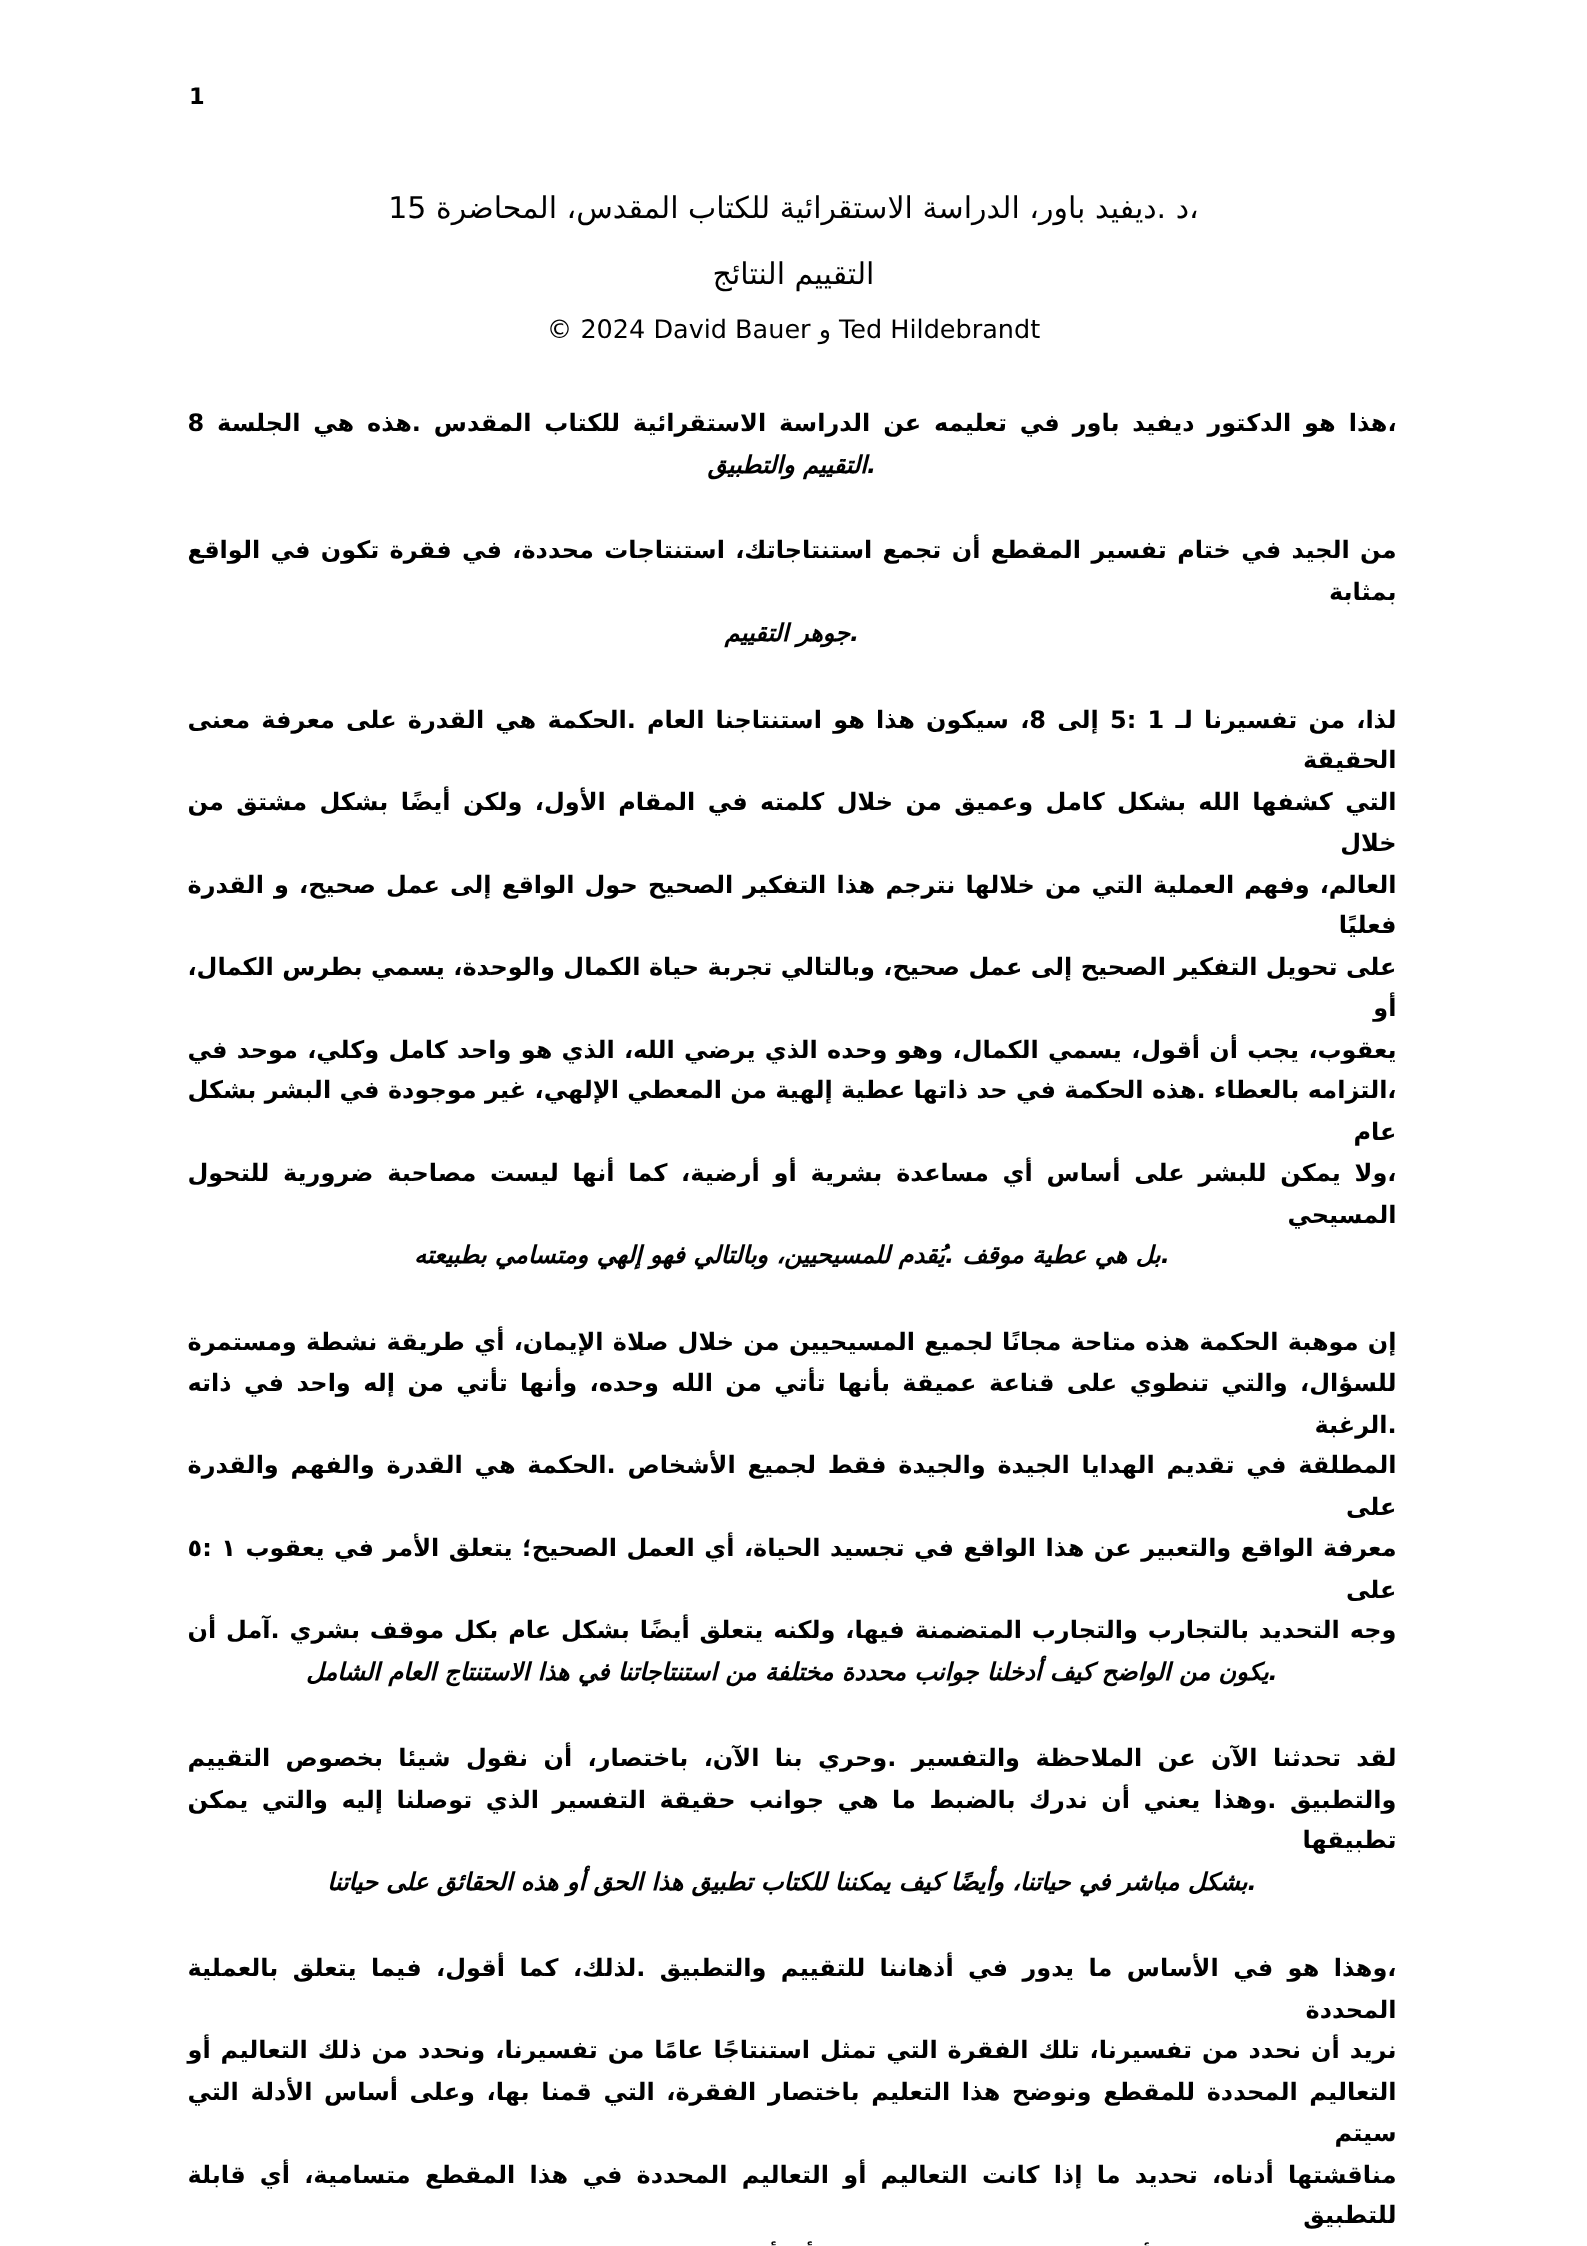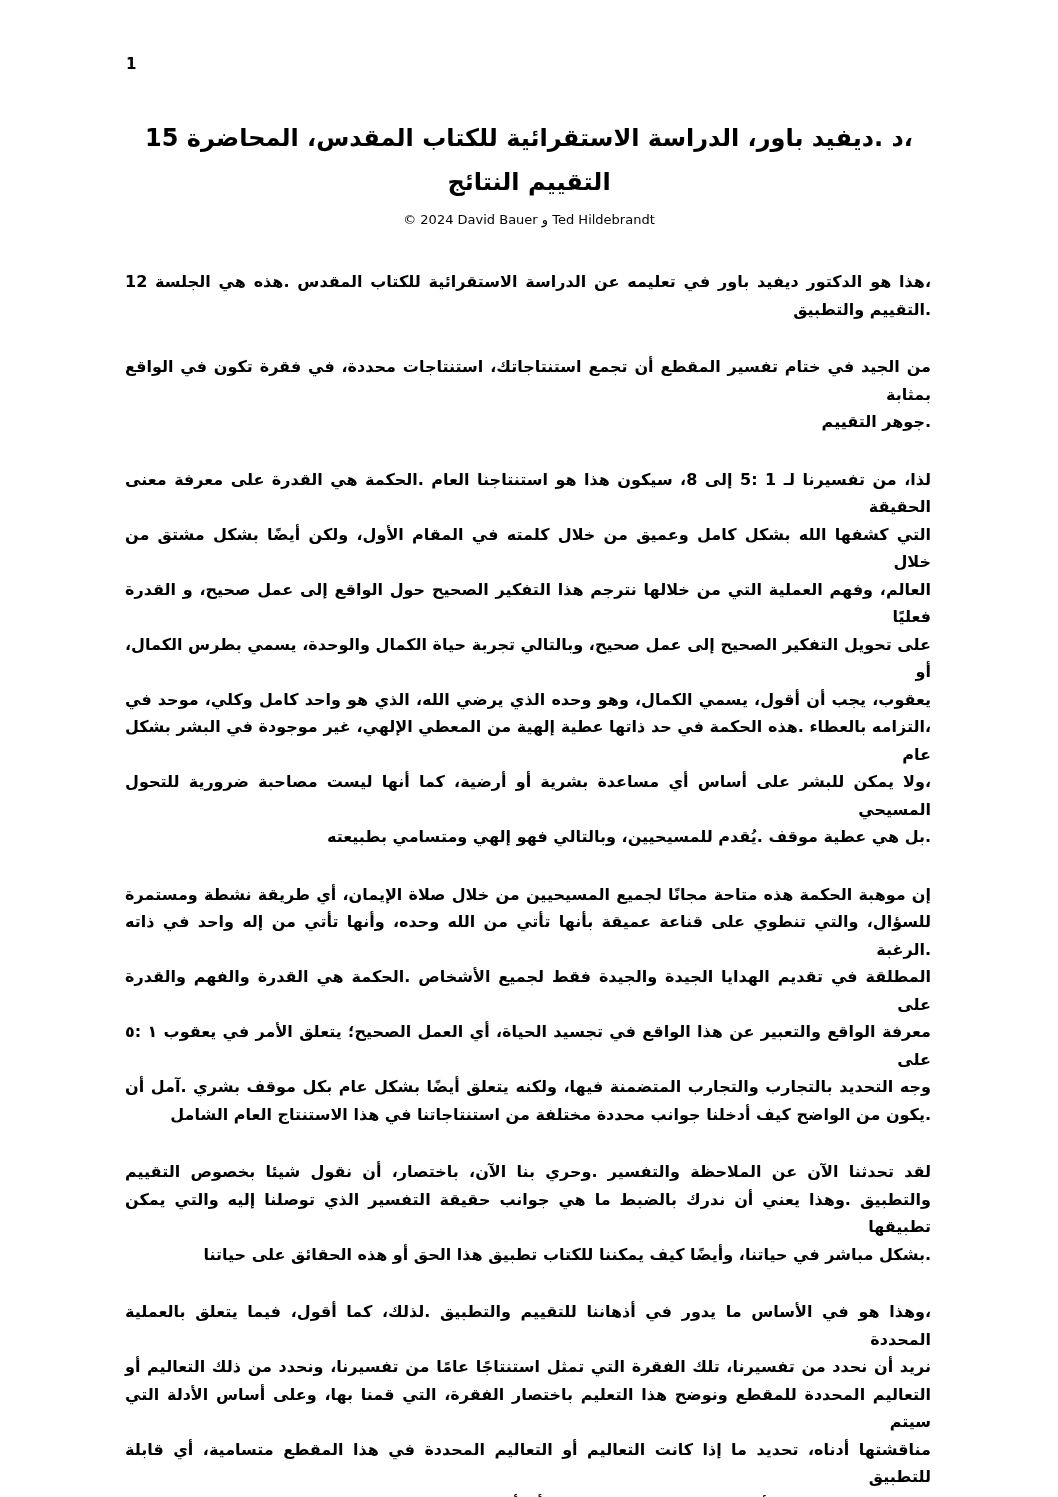--- a/index.html
+++ b/index.html
@@ -21,27 +21,27 @@
   }
   .header {
     position: absolute;
     top: 116px;
     left: 64px;
     right: 64px;
     text-align: center;
   }
   .title {
     direction: rtl;
-    font-size: 24px;
-    font-weight: bold;
+    font-size: 20px;
+    font-weight: normal;
     line-height: 44px;
   }
   .copyright {
     direction: ltr;
-    font-size: 13px;
+    font-size: 17px;
     font-weight: 400;
     line-height: 26px;
     margin-top: 3px;
   }
   .content {
     position: absolute;
     top: 268px;
     right: 127px;
     width: 806px;
     direction: rtl;
@@ -50,40 +50,41 @@
     line-height: 27.5px;
   }
   .para { margin: 0 0 30px 0; }
   .para:last-child { margin-bottom: 0; }
   .para-lines {
     white-space: pre-line;
     text-align: justify;
     text-align-last: justify;
   }
   .para-last {
-    text-align: right;
+    text-align: center;
+    font-style: italic;
   }
 </style>
 </head>
 <body>
 
 <div class="page">
   <div class="page-number">1</div>
 
   <div class="header">
     <div class="title">
       <div>،د .ديفيد باور، الدراسة الاستقرائية للكتاب المقدس، المحاضرة 15</div>
       <div>التقييم النتائج</div>
     </div>
     <div class="copyright">© 2024 David Bauer و Ted Hildebrandt</div>
   </div>
 
   <div class="content" id="paras">
       <div class="para">
-        <div class="para-lines">،هذا هو الدكتور ديفيد باور في تعليمه عن الدراسة الاستقرائية للكتاب المقدس .هذه هي الجلسة 12</div>
+        <div class="para-lines">،هذا هو الدكتور ديفيد باور في تعليمه عن الدراسة الاستقرائية للكتاب المقدس .هذه هي الجلسة 8</div>
         <div class="para-last">.التقييم والتطبيق</div>
       </div>
       <div class="para">
         <div class="para-lines">من الجيد في ختام تفسير المقطع أن تجمع استنتاجاتك، استنتاجات محددة، في فقرة تكون في الواقع بمثابة</div>
         <div class="para-last">.جوهر التقييم</div>
       </div>
       <div class="para">
         <div class="para-lines">لذا، من تفسيرنا لـ 1 :5 إلى 8، سيكون هذا هو استنتاجنا العام .الحكمة هي القدرة على معرفة معنى الحقيقة
 التي كشفها الله بشكل كامل وعميق من خلال كلمته في المقام الأول، ولكن أيضًا بشكل مشتق من خلال
 العالم، وفهم العملية التي من خلالها نترجم هذا التفكير الصحيح حول الواقع إلى عمل صحيح، و القدرة فعليًا

